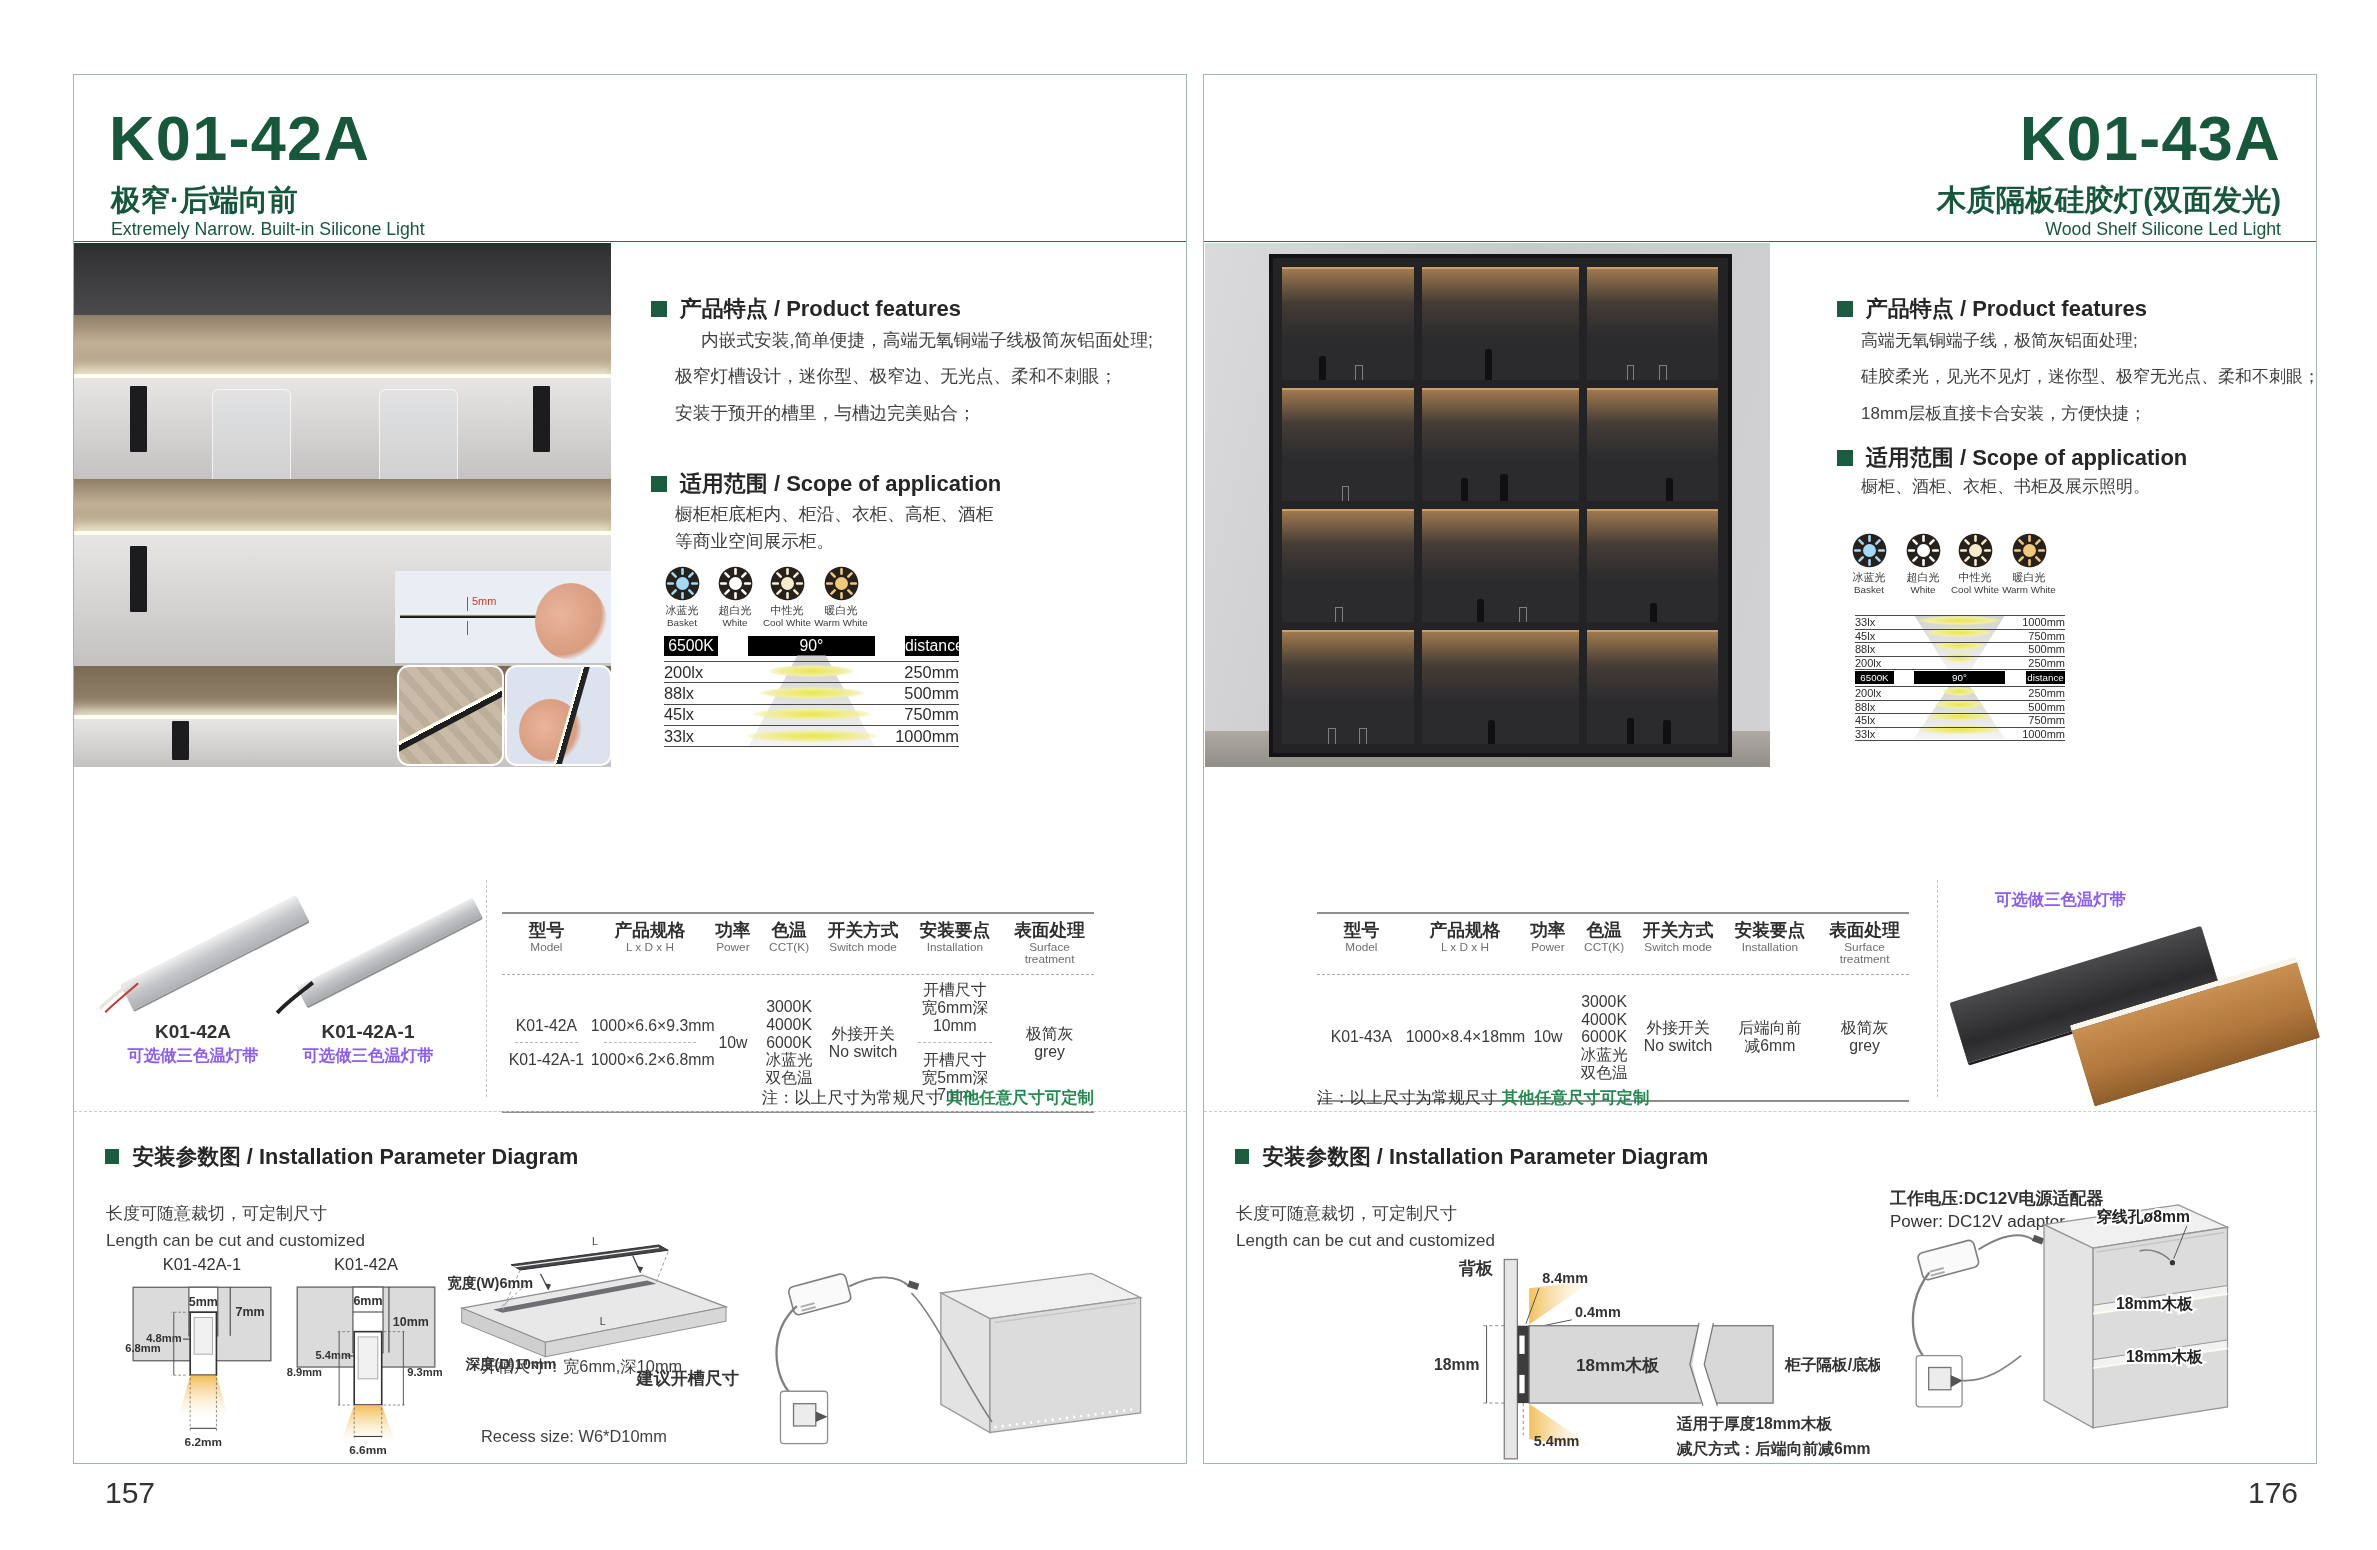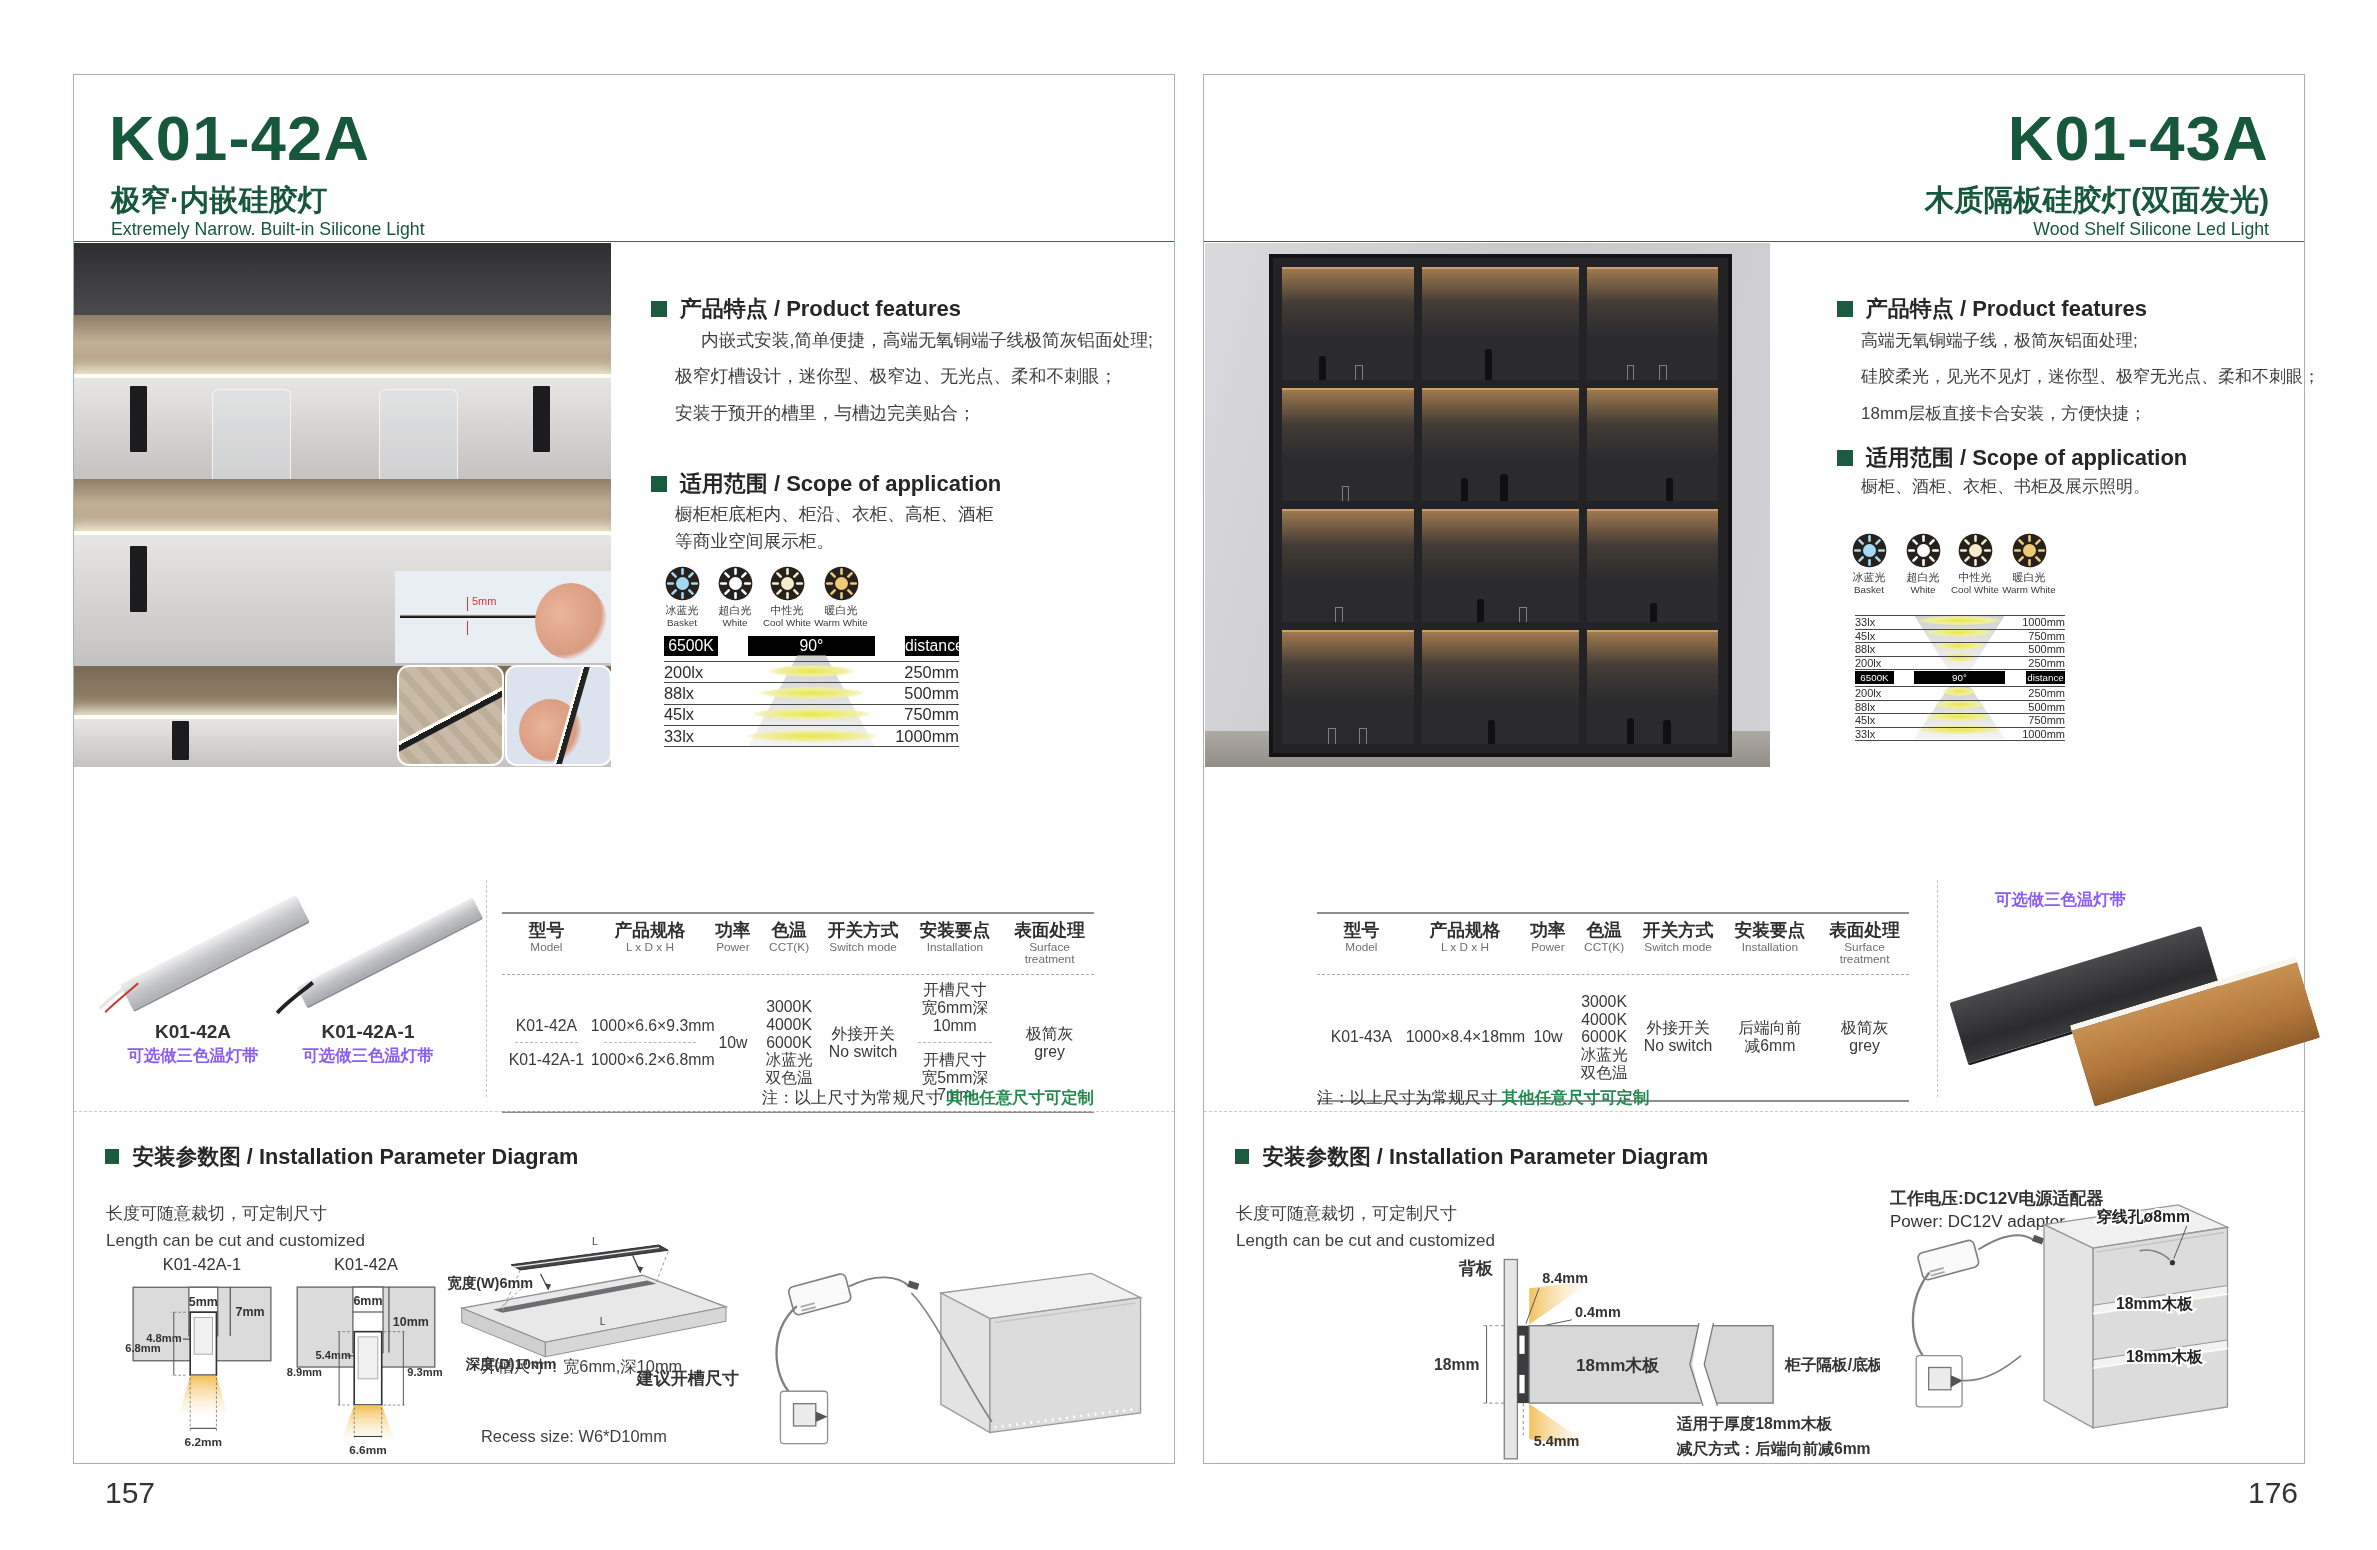--- a/index.html
+++ b/index.html
@@ -1,19 +1,19 @@
 <!DOCTYPE html>
 <html style="font-size:10.5px"><head>
 <meta charset="utf-8">
 <style>
   html,body{margin:0;padding:0;background:#fff;}
   #canvas{position:relative;width:2377px;height:1550px;background:#ffffff;overflow:hidden;
           font-family:"Liberation Sans","DejaVu Sans",sans-serif;color:#333;}
   .abs{position:absolute;}
-  .page{position:absolute;top:74px;width:1100px;height:1388px;border:1.3px solid #9FB7AC;background:#fff;}
+  .page{position:absolute;top:74px;width:1100px;height:1388px;border:1.3px solid #9FB7AC;background:#fff;padding-left:12px;}
   #pageL{left:73px;} #pageR{left:1203px;}
   .model-title{position:absolute;font-size:63px;font-weight:bold;color:#17573C;letter-spacing:1.3px;line-height:1;}
   .title-cn{position:absolute;font-size:29.5px;font-weight:bold;color:#17573C;line-height:1;}
   .title-en{position:absolute;font-size:17.7px;color:#17573C;line-height:1;}
   .header-line{position:absolute;left:0;right:0;top:166px;height:1.3px;background:#2E6F4E;}
   .sec-head{position:absolute;display:flex;align-items:center;gap:13px;}
   .sec-head .sq{width:15.8px;height:15.8px;background:#1B5C40;flex:none;}
   .sec-head .t{font-size:22px;font-weight:bold;color:#262626;}
   .body-line{position:absolute;font-size:17.7px;color:#3F3F3F;line-height:1;white-space:nowrap;}
   
@@ -80,21 +80,21 @@
       </linearGradient>
       <linearGradient id="gAmberRight" x1="0" y1="0" x2="1" y2="0">
         <stop offset="0" stop-color="#F2B94B" stop-opacity="0.9"></stop>
         <stop offset="1" stop-color="#F9E9C2" stop-opacity="0"></stop>
       </linearGradient>
     </defs>
   </svg>
 
   <section class="page" id="pageL">
     <div class="model-title" style="left:35px;top:31.5px;">K01-42A</div>
-    <div class="title-cn" style="left:37px;top:110px;">极窄·内嵌硅胶灯</div>
+    <div class="title-cn" style="left:37px;top:110px;">极窄·后端向前</div>
     <div class="title-en" style="left:37px;top:146px;">Extremely Narrow. Built-in Silicone Light</div>
     <div class="header-line"></div>
 
     <div class="photo" style="left:0;top:168px;width:537px;height:524px;">
       <div class="abs" style="left:0;top:0;width:100%;height:72px;background:linear-gradient(180deg,#2F2F31,#4B4B4D);"></div>
       <div class="wood" style="top:72px;height:62px;"></div>
       <div class="ledline" style="top:131px;"></div>
       <div class="wall" style="top:135px;height:102px;"></div>
       <div class="bracket" style="left:56px;top:143px;"></div>
       <div class="bracket" style="left:459px;top:143px;"></div>

